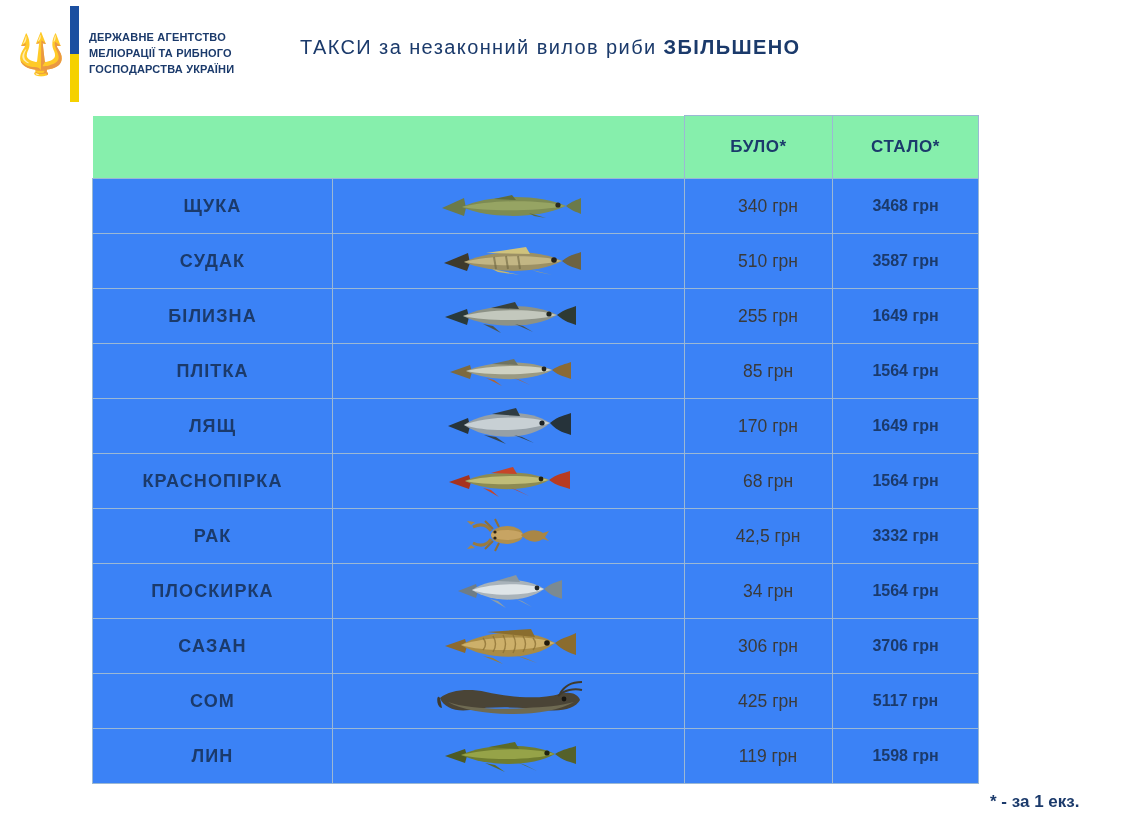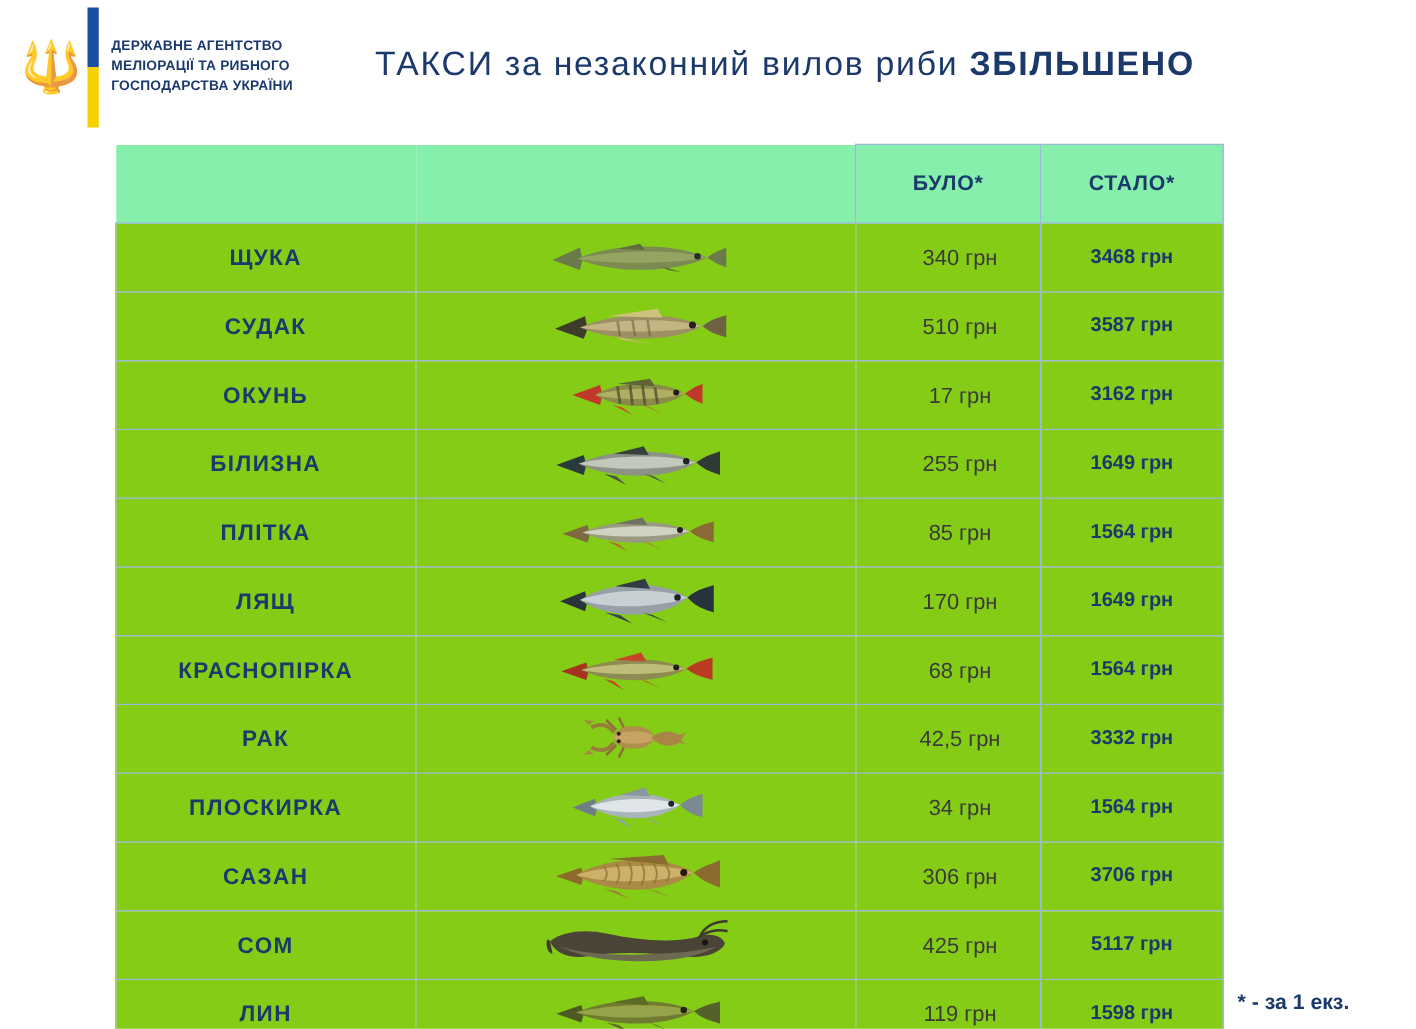--- a/index.html
+++ b/index.html
@@ -62,21 +62,21 @@
     letter-spacing: 0.2px;
     text-transform: uppercase;
   }
   .agency-name div { white-space: nowrap; }
 
   .title {
     position: absolute;
     left: 300px;
     top: 36px;
     width: 800px;
-    font-size: 27px;
+    font-size: 20px;
     color: #1b3a6b;
     letter-spacing: 1.4px;
     white-space: nowrap;
   }
   .title .strong {
     font-weight: bold;
   }
 
   
   .table-wrap {
@@ -113,21 +113,21 @@
   thead th.hcell {
     border-left: 1px solid #9bb8d4;
     border-right: 1px solid #9bb8d4;
     border-top: 1px solid #9bb8d4;
   }
 
   tbody td {
     border: 1px solid #9bb8d4;
     height: 52px;
     vertical-align: middle;
-    background: #84cc16;
+    background: #3b82f6;
   }
   td.name {
     text-align: center;
     font-size: 18px;
     font-weight: bold;
     color: #1b3a6b;
     letter-spacing: 1.1px;
   }
   td.img {
     text-align: center;
@@ -238,40 +238,20 @@
               <ellipse cx="120" cy="21" rx="2.8" ry="2.8" fill="#23211a"></ellipse>
               <path d="M128 22 C135 16, 142 15, 147 13 L147 31 C142 29, 135 28, 128 22 Z" fill="#6d6342"></path>
               <path d="M60 18 L62 30 M72 17 L74 30 M84 17 L86 30" stroke="#6e6540" stroke-width="2" opacity="0.6"></path>
             </svg>
           </div>
         </td>
         <td class="old">510 грн</td>
         <td class="new">3587 грн</td>
       </tr>
 
-      <tr>
-        <td class="name">ОКУНЬ</td>
-        <td class="img">
-          <div class="fish-wrap">
-            <svg class="fish" width="110" height="42" viewBox="0 0 110 42">
-              <path d="M4 21 L26 13 L28 21 L26 29 Z" fill="#c0392b"></path>
-              <path d="M22 21 C42 9, 76 9, 94 20 C76 33, 42 33, 22 21 Z" fill="#8a8a4a"></path>
-              <path d="M22 21 C42 15, 76 14, 94 20 C76 25, 42 26, 22 21 Z" fill="#b2ae63"></path>
-              <path d="M40 12 L66 8 L70 14 Z" fill="#5e6433"></path>
-              <path d="M36 29 L52 37 L44 31 Z" fill="#cf4b2e"></path>
-              <path d="M60 29 L76 36 L66 31 Z" fill="#cf4b2e"></path>
-              <ellipse cx="87" cy="19" rx="2.4" ry="2.4" fill="#1f1f14"></ellipse>
-              <path d="M94 20 C100 15, 104 14, 108 12 L108 28 C104 26, 100 25, 94 20 Z" fill="#c0392b"></path>
-              <path d="M40 14 L42 28 M50 13 L52 29 M60 13 L62 29 M70 15 L72 28" stroke="#4a4f27" stroke-width="2.2" opacity="0.75"></path>
-            </svg>
-          </div>
-        </td>
-        <td class="old">17 грн</td>
-        <td class="new">3162 грн</td>
-      </tr>
 
       <tr>
         <td class="name">БІЛИЗНА</td>
         <td class="img">
           <div class="fish-wrap">
             <svg class="fish" width="140" height="42" viewBox="0 0 140 42">
               <path d="M6 22 L28 14 L30 22 L28 30 Z" fill="#2a3a3a"></path>
               <path d="M24 21 C50 8, 96 8, 118 20 C96 34, 50 34, 24 21 Z" fill="#8d9286"></path>
               <path d="M24 21 C50 14, 96 13, 118 20 C96 26, 50 27, 24 21 Z" fill="#c3c8bd"></path>
               <path d="M52 13 L76 7 L80 14 Z" fill="#39413b"></path>

